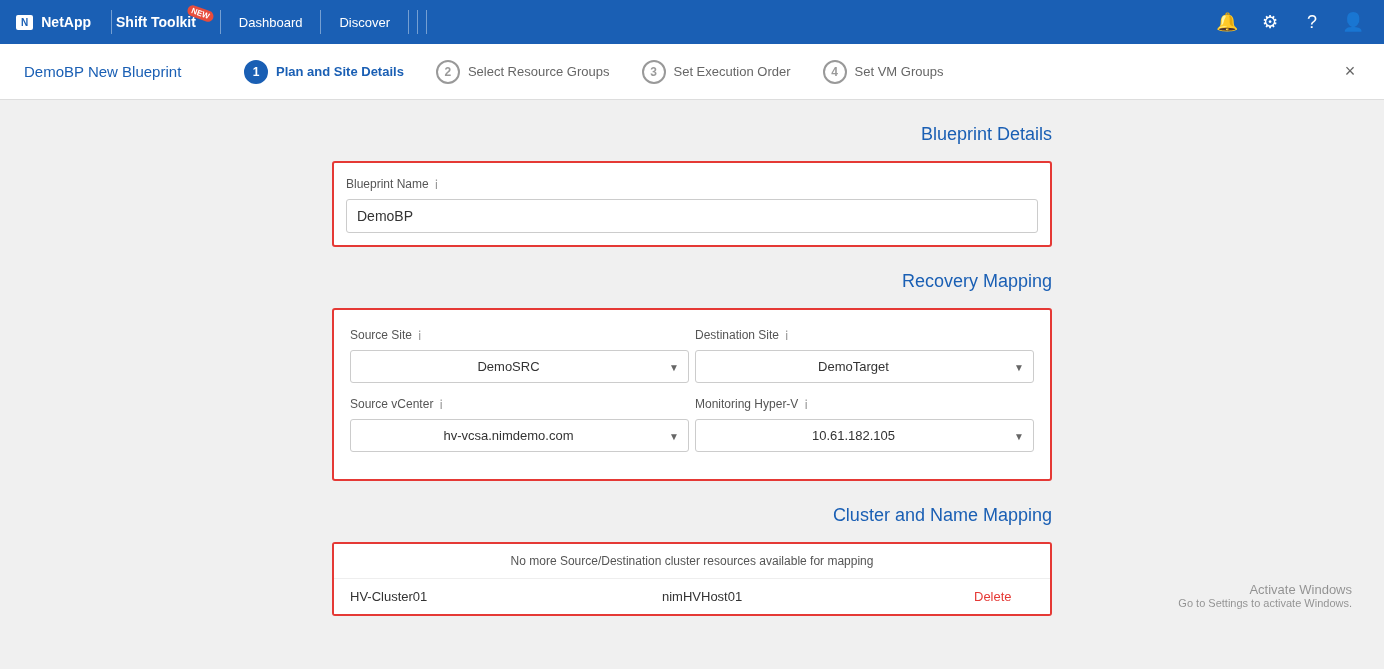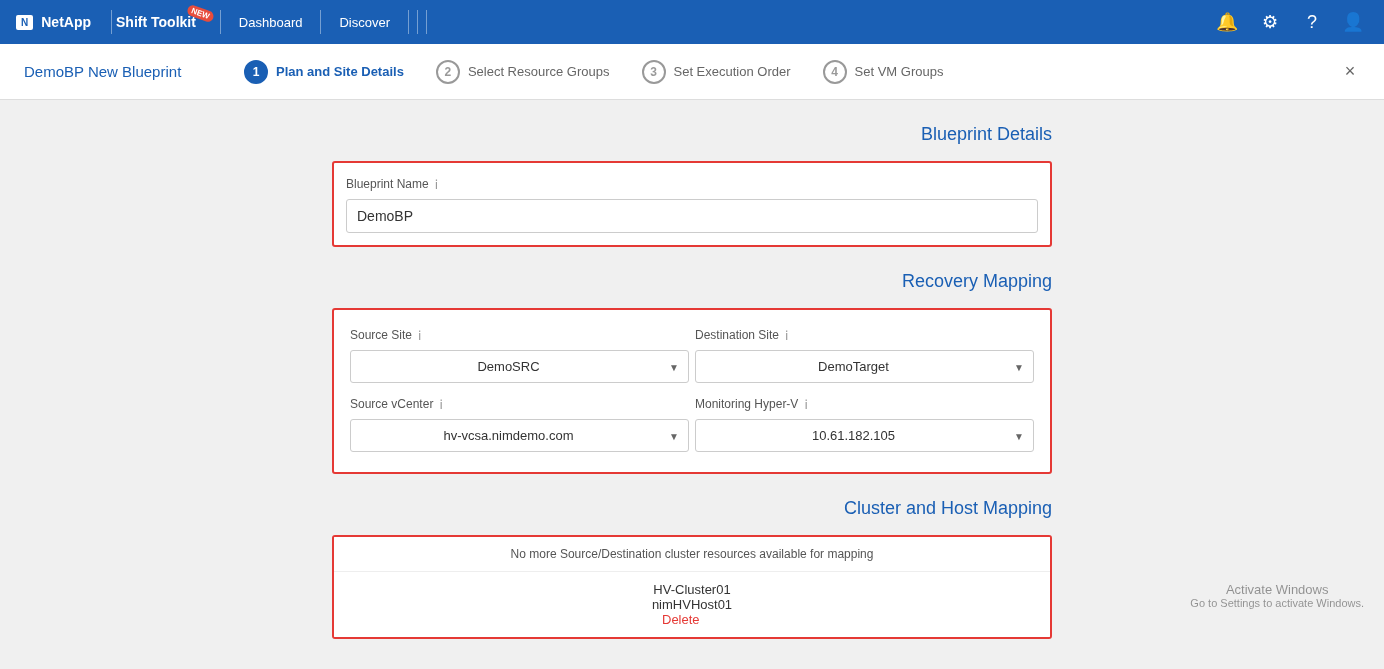--- a/index.html
+++ b/index.html
@@ -225,21 +225,21 @@
       border: 2px solid #e53935;
       background: white;
       border-radius: 3px;
       padding: 16px;
     }
     .mapping-row {
       display: flex;
       gap: 6px;
       margin-bottom: 12px;
     }
-    .mapping-row:last-child { margin-bottom: 4px; }
+    .mapping-row:last-child { margin-bottom: 11px; }
     .mapping-field {
       flex: 1;
     }
     .select-wrapper {
       position: relative;
     }
     .mapping-select {
       width: 100%;
       border: 1px solid #ccc;
       border-radius: 3px;
@@ -288,21 +288,20 @@
     }
     .cluster-table-header .col {
       flex: 1;
     }
     .cluster-table-row {
       display: flex;
       align-items: center;
       padding: 10px 16px;
       border-top: 1px solid #eee;
       background: white;
-      flex-direction: column;
     }
     .cluster-table-row .col {
       flex: 1;
       font-size: 13px;
       color: #333;
     }
     .delete-link {
       color: #e53935;
       cursor: pointer;
       font-size: 13px;
@@ -313,24 +312,24 @@
     .footer-bar {
       display: flex;
       justify-content: center;
       padding: 8px 0 16px;
     }
 
     
     .activate-windows {
       position: fixed;
       bottom: 60px;
-      right: 20px;
+      right: 32px;
       color: rgba(0,0,0,0.4);
       font-size: 12px;
-      text-align: center;
+      text-align: right;
       pointer-events: none;
     }
     .activate-windows .line1 { font-size: 13px; }
     .activate-windows .line2 { font-size: 11px; }
 
     .content-wrapper {
       max-width: 720px;
       margin: 0 auto;
     }
   </style>
@@ -455,21 +454,21 @@
                 <option>10.61.182.105</option>
               </select>
               <span class="select-arrow">▼</span>
             </div>
           </div>
         </div>
       </div>
     </div>
 
     <div class="cluster-mapping-section">
-      <div class="section-title">Cluster and Host Mapping</div>
+      <div class="section-title">Cluster and Name Mapping</div>
       <div class="cluster-box">
         <div class="cluster-notice">No more Source/Destination cluster resources available for mapping</div>
         <div class="cluster-table-row">
           <div class="col">HV-Cluster01</div>
           <div class="col">nimHVHost01</div>
           <div style="width:60px;">
             <span class="delete-link">Delete</span>
           </div>
         </div>
       </div>

